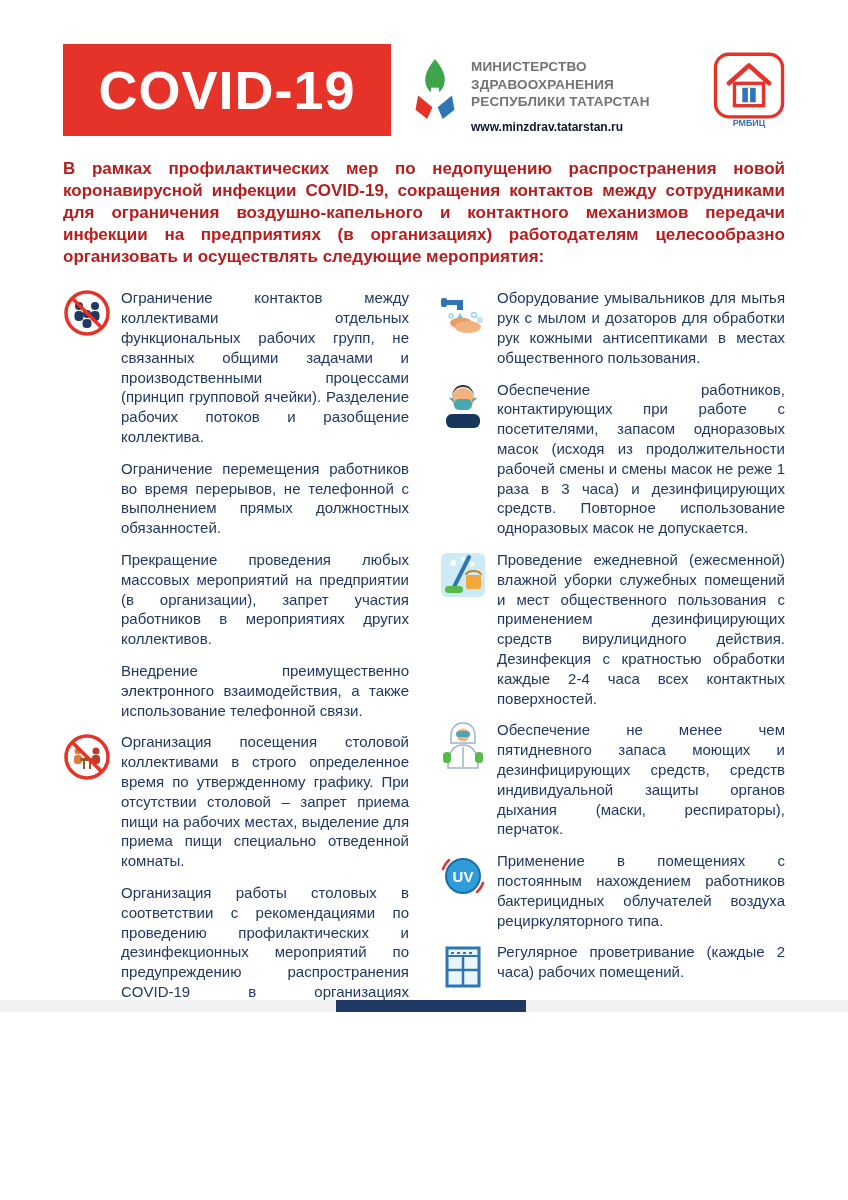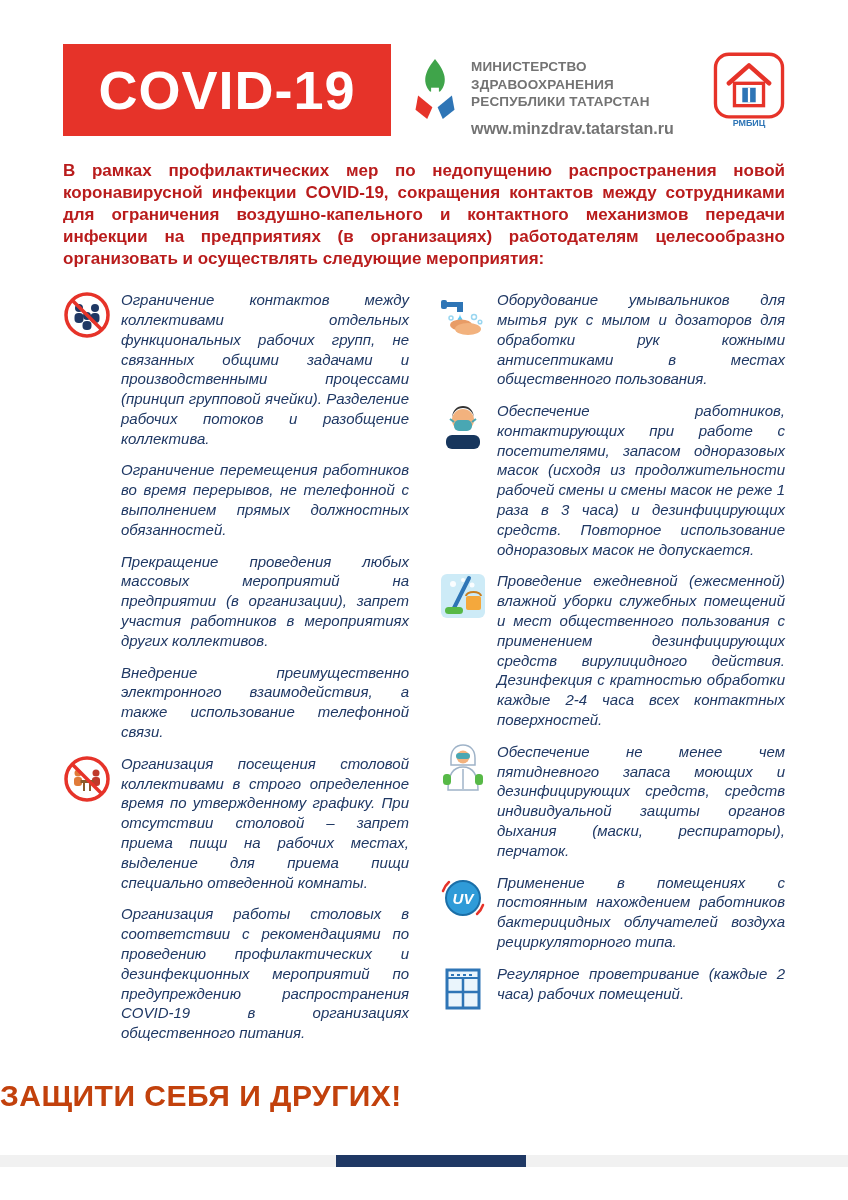--- a/index.html
+++ b/index.html
@@ -1,45 +1,45 @@
 <!DOCTYPE html>
 <html><head>
 <meta charset="utf-8">
 <style>
   html,body{margin:0;padding:0;background:#ffffff;}
   .page{
     position:relative;
-    width:848px;height:1167px;
+    width:848px;height:1012px;
     background:#ffffff;
     font-family:"Liberation Sans", sans-serif;
     overflow:hidden;
   }
   
   .header{display:flex;align-items:flex-start;padding:44px 63px 0 63px;}
   .covid-banner{
     width:328px;height:92px;background:#E63329;
     display:flex;align-items:center;justify-content:center;flex:0 0 328px;
   }
   .covid-title{color:#ffffff;font-size:54px;font-weight:700;letter-spacing:1px;}
   .ministry{display:flex;align-items:flex-start;gap:10px;margin-left:18px;padding-top:12px;}
   .ministry-logo svg{width:52px;height:66px;display:block;}
   .ministry-text{padding-top:2px;}
   .ministry-line{color:#737373;font-weight:700;font-size:13.5px;line-height:1.3;letter-spacing:.2px;}
-  .website{display:inline-block;color:#737373;font-weight:700;font-size:16px;margin-top:9px;text-decoration:none;cursor:pointer;}
+  .website{display:inline-block;color:#0f172a;font-weight:700;font-size:12px;margin-top:9px;text-decoration:none;cursor:pointer;}
   .partner-logo{margin-left:auto;padding-top:8px;}
   .partner-logo svg{width:72px;height:76px;display:block;}
   
   .intro{
     margin:22px 63px 0 63px;
     color:#b91c1c;font-weight:700;font-size:17px;line-height:1.3;
     text-align:justify;
   }
   
   .columns{display:flex;gap:30px;margin:20px 63px 0 63px;}
-  .col{flex:1;min-width:0;font-style:italic;}
+  .col{flex:1;min-width:0;}
   .item{display:flex;margin-bottom:12px;}
   .icon-cell{flex:0 0 58px;padding-top:1px;}
   .icon-cell svg{width:48px;height:48px;display:block;}
   .item-text{
     flex:1;color:#1F3864;font-size:15px;line-height:1.32;
     text-align:justify;
   }
   
   .slogan{
     margin-top:24px;text-align:left;

